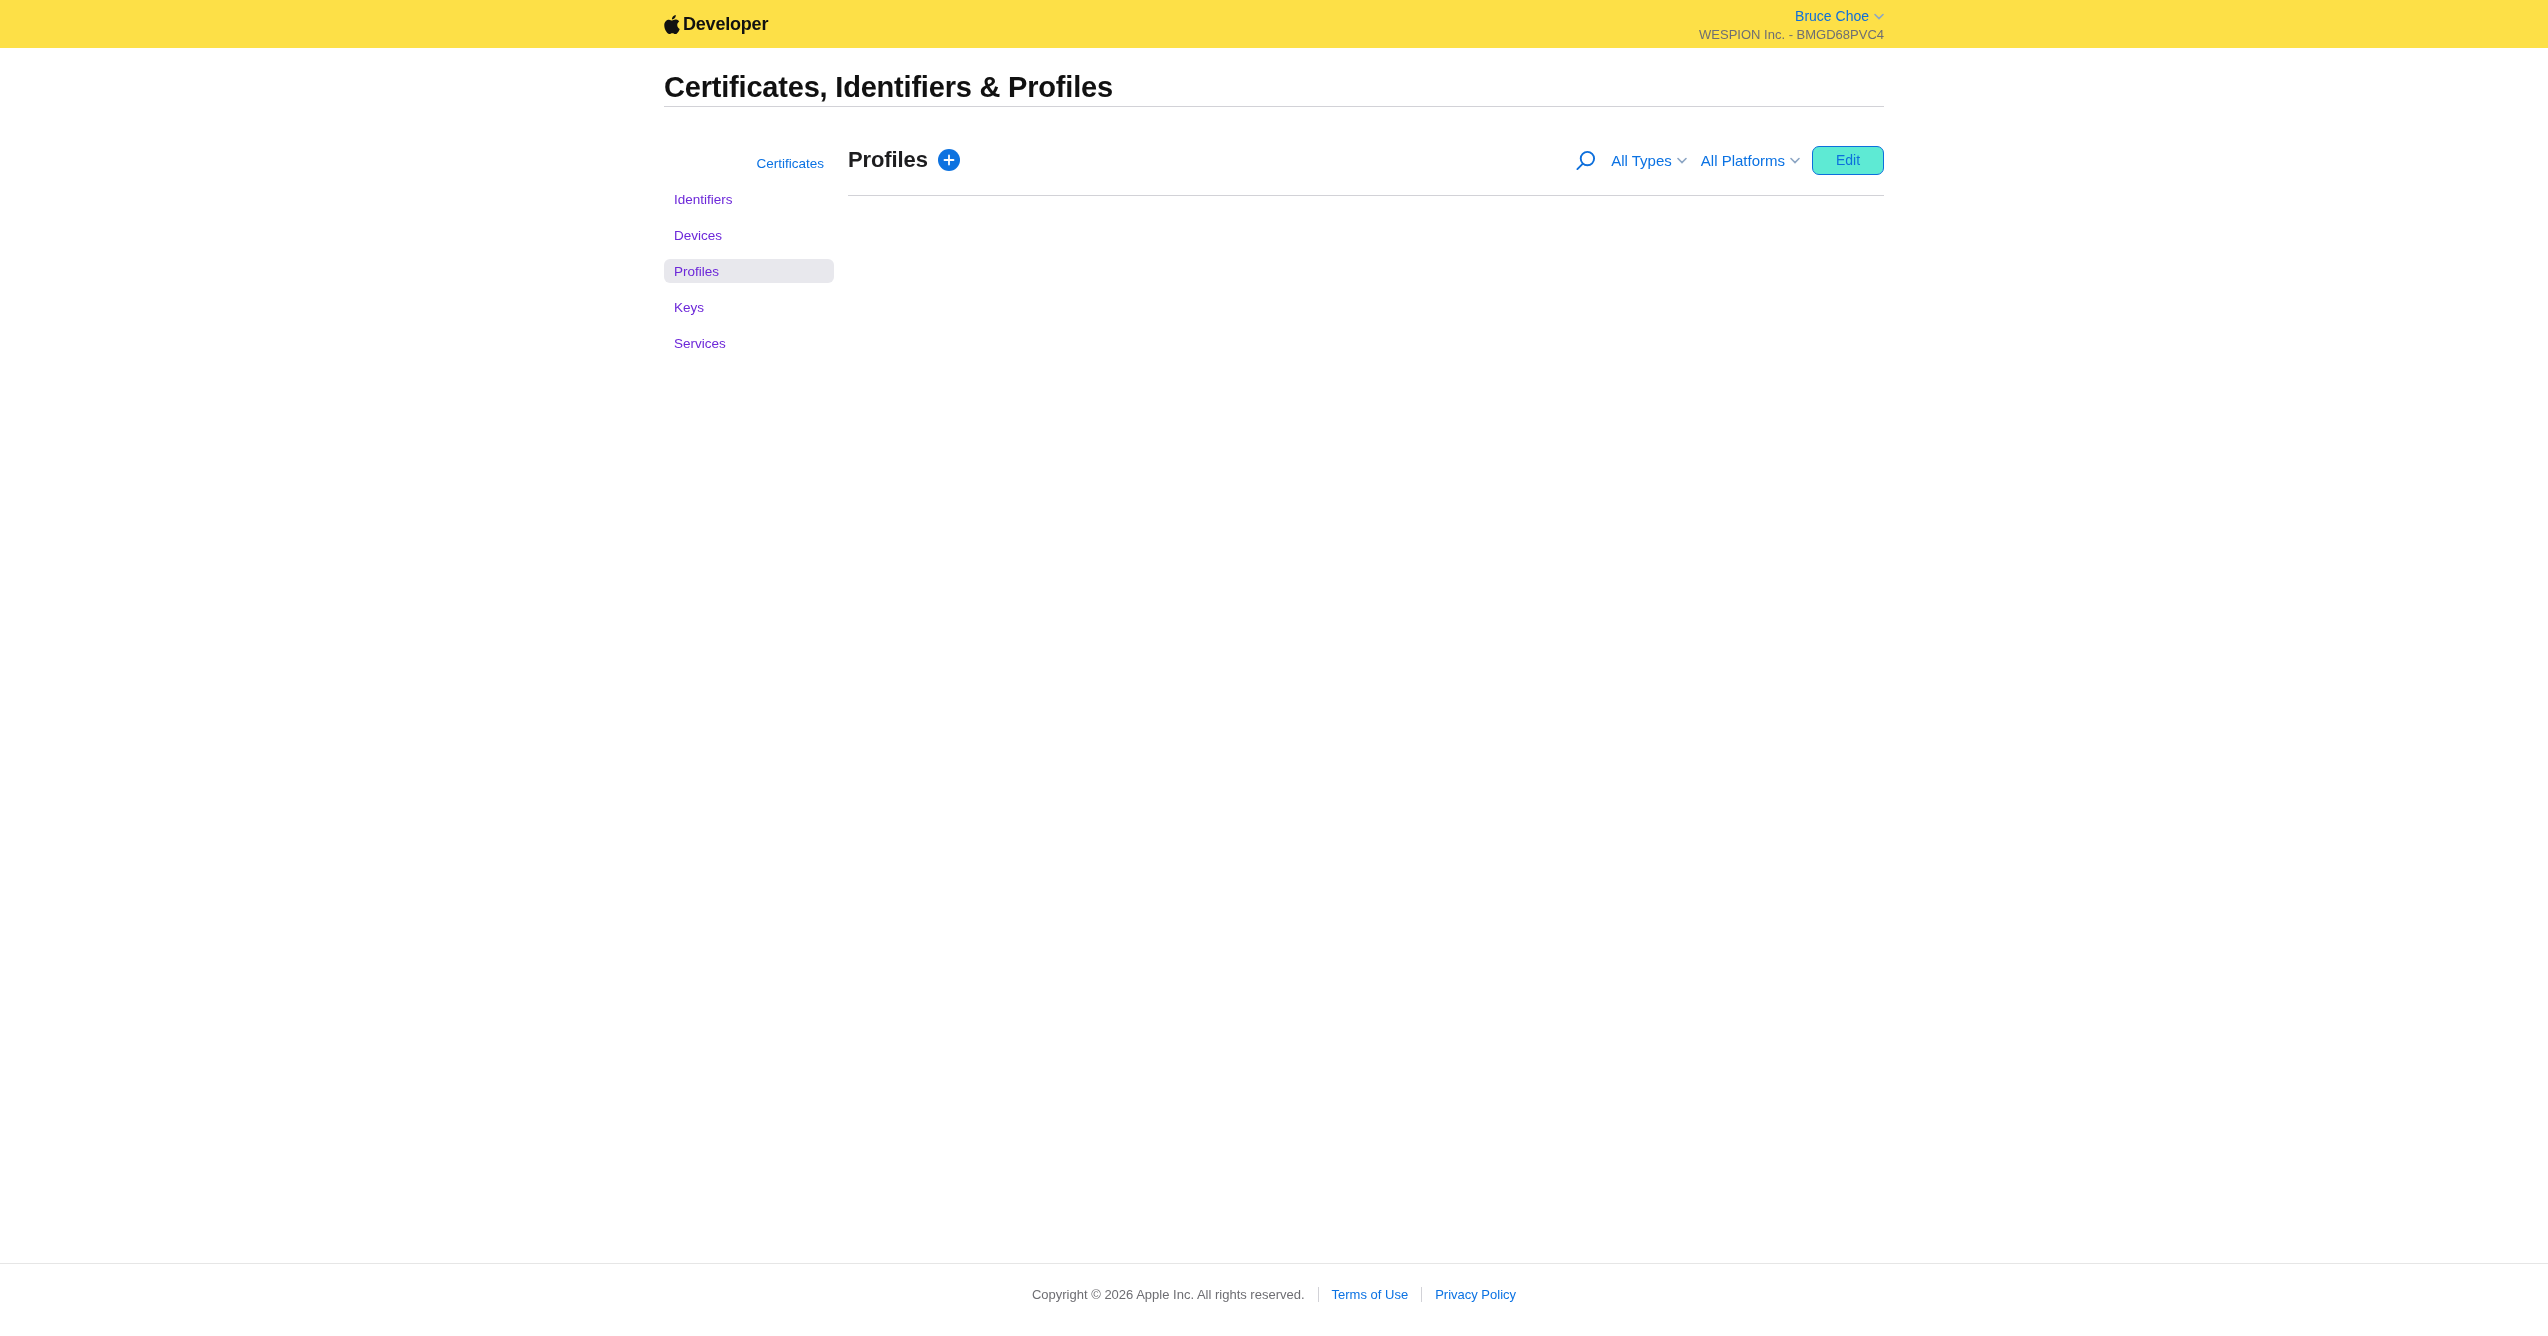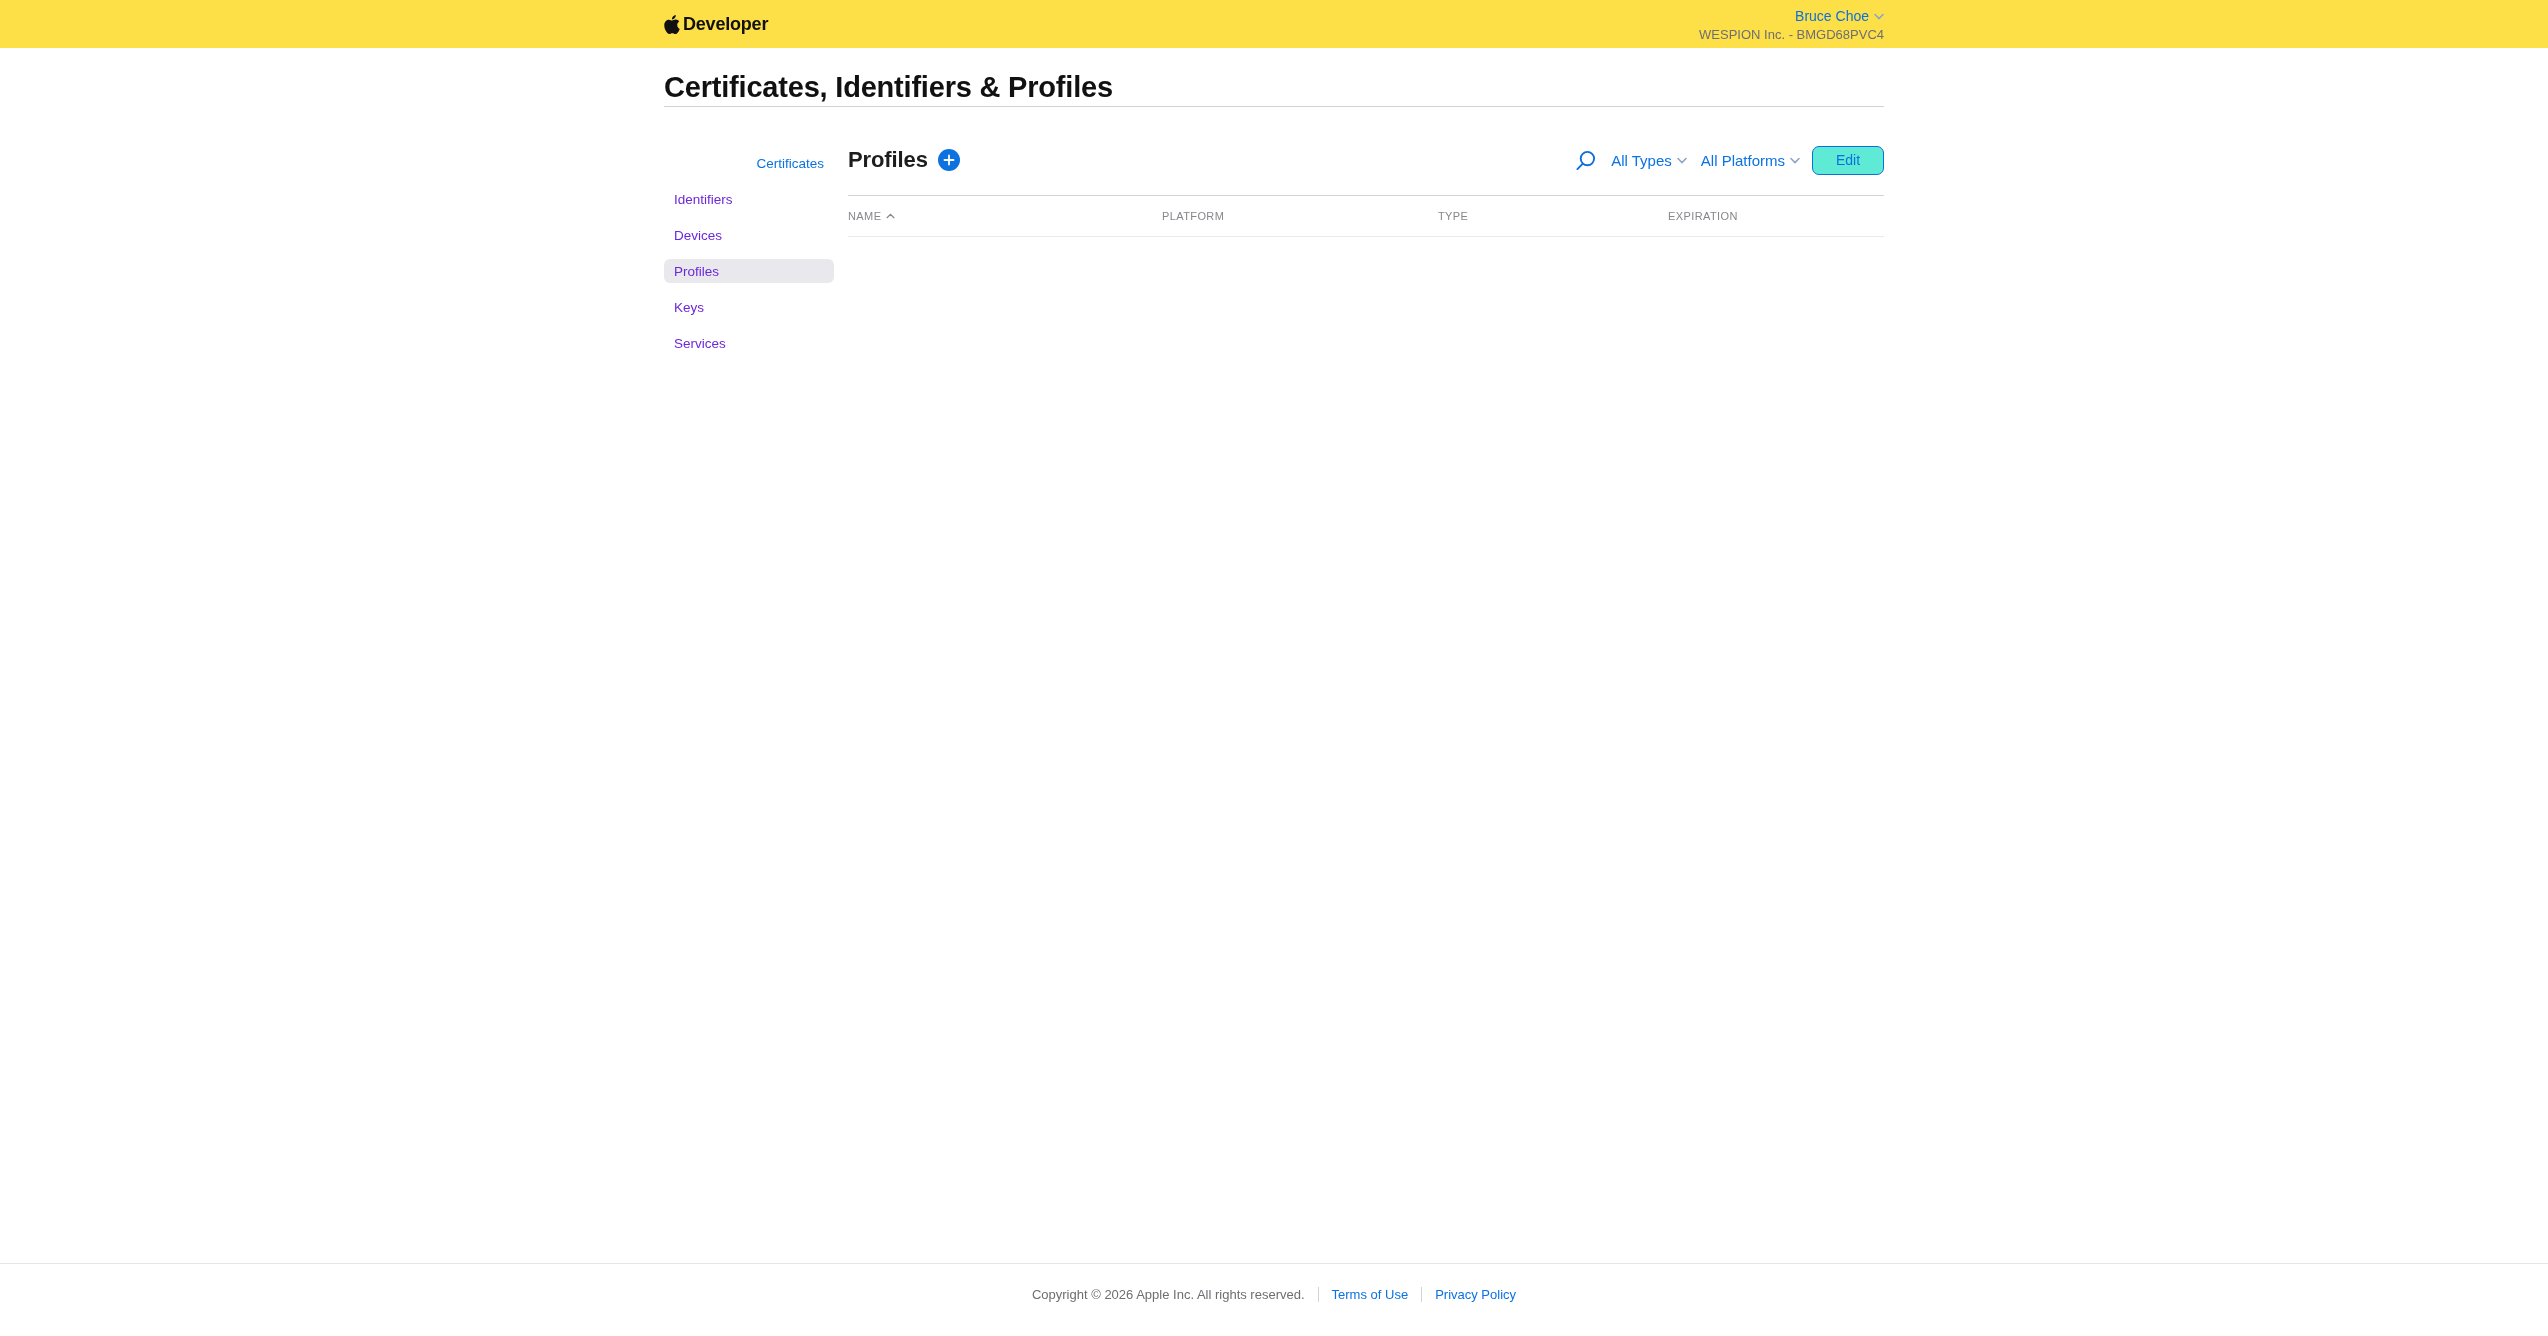--- a/index.html
+++ b/index.html
@@ -174,39 +174,20 @@
             <svg width="10" height="7" viewBox="0 0 10 7" fill="none" stroke="#8da6c4" stroke-width="1.6" stroke-linecap="round">
               <path d="M1 1.5 L5 5.5 L9 1.5"></path>
             </svg>
           </span>
         </button>
         <button class="edit-btn">Edit</button>
       </div>
     </div>
     <div class="head-divider"></div>
 
-    <div class="thead">
-      <div class="th col-name">
-        <span>NAME</span>
-        <span style="display:flex;">
-          <svg width="9" height="6" viewBox="0 0 10 7" fill="none" stroke="#86868b" stroke-width="1.4" stroke-linecap="round">
-            <path d="M1 5.5 L5 1.5 L9 5.5"></path>
-          </svg>
-        </span>
-      </div>
-      <div class="th col-platform">
-        <span>PLATFORM</span>
-      </div>
-      <div class="th col-type">
-        <span>TYPE</span>
-      </div>
-      <div class="th col-exp">
-        <span>EXPIRATION</span>
-      </div>
-    </div>
 
   </main>
 </div>
 
 <div class="footer">
   <div class="footer-inner">
     <span>Copyright © 2026 Apple Inc. All rights reserved.</span>
     <span class="footer-sep"></span>
     <span class="footer-link">Terms of Use</span>
     <span class="footer-sep"></span>

